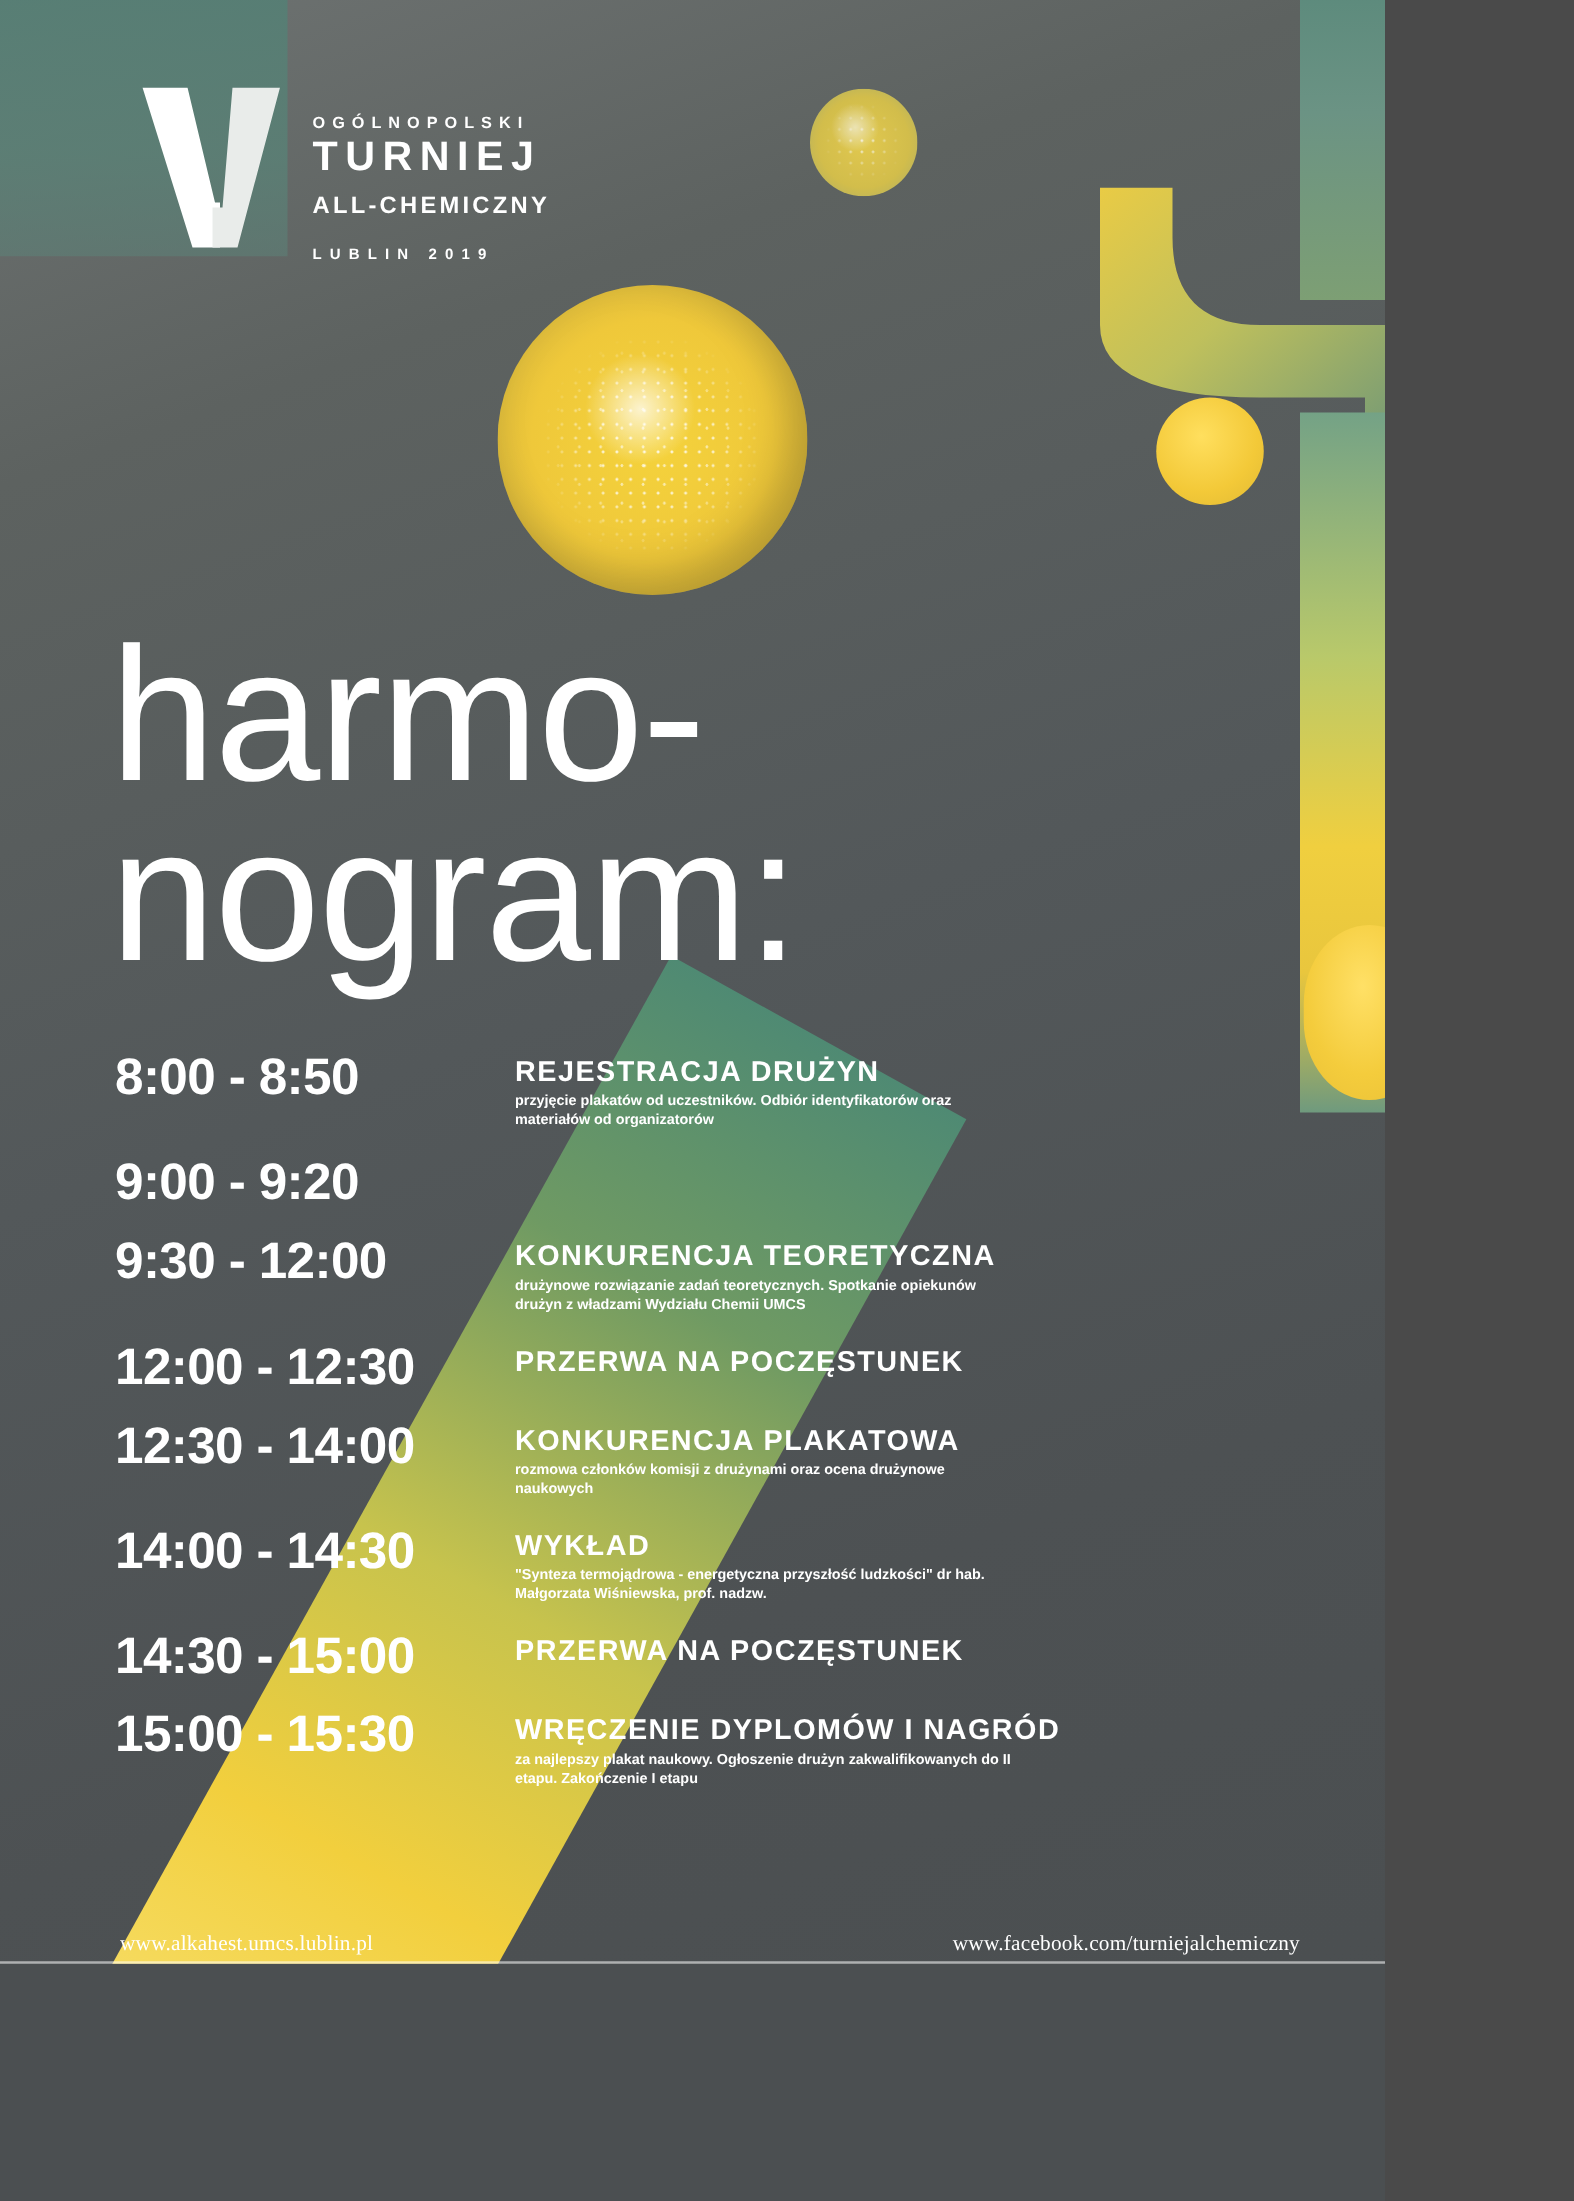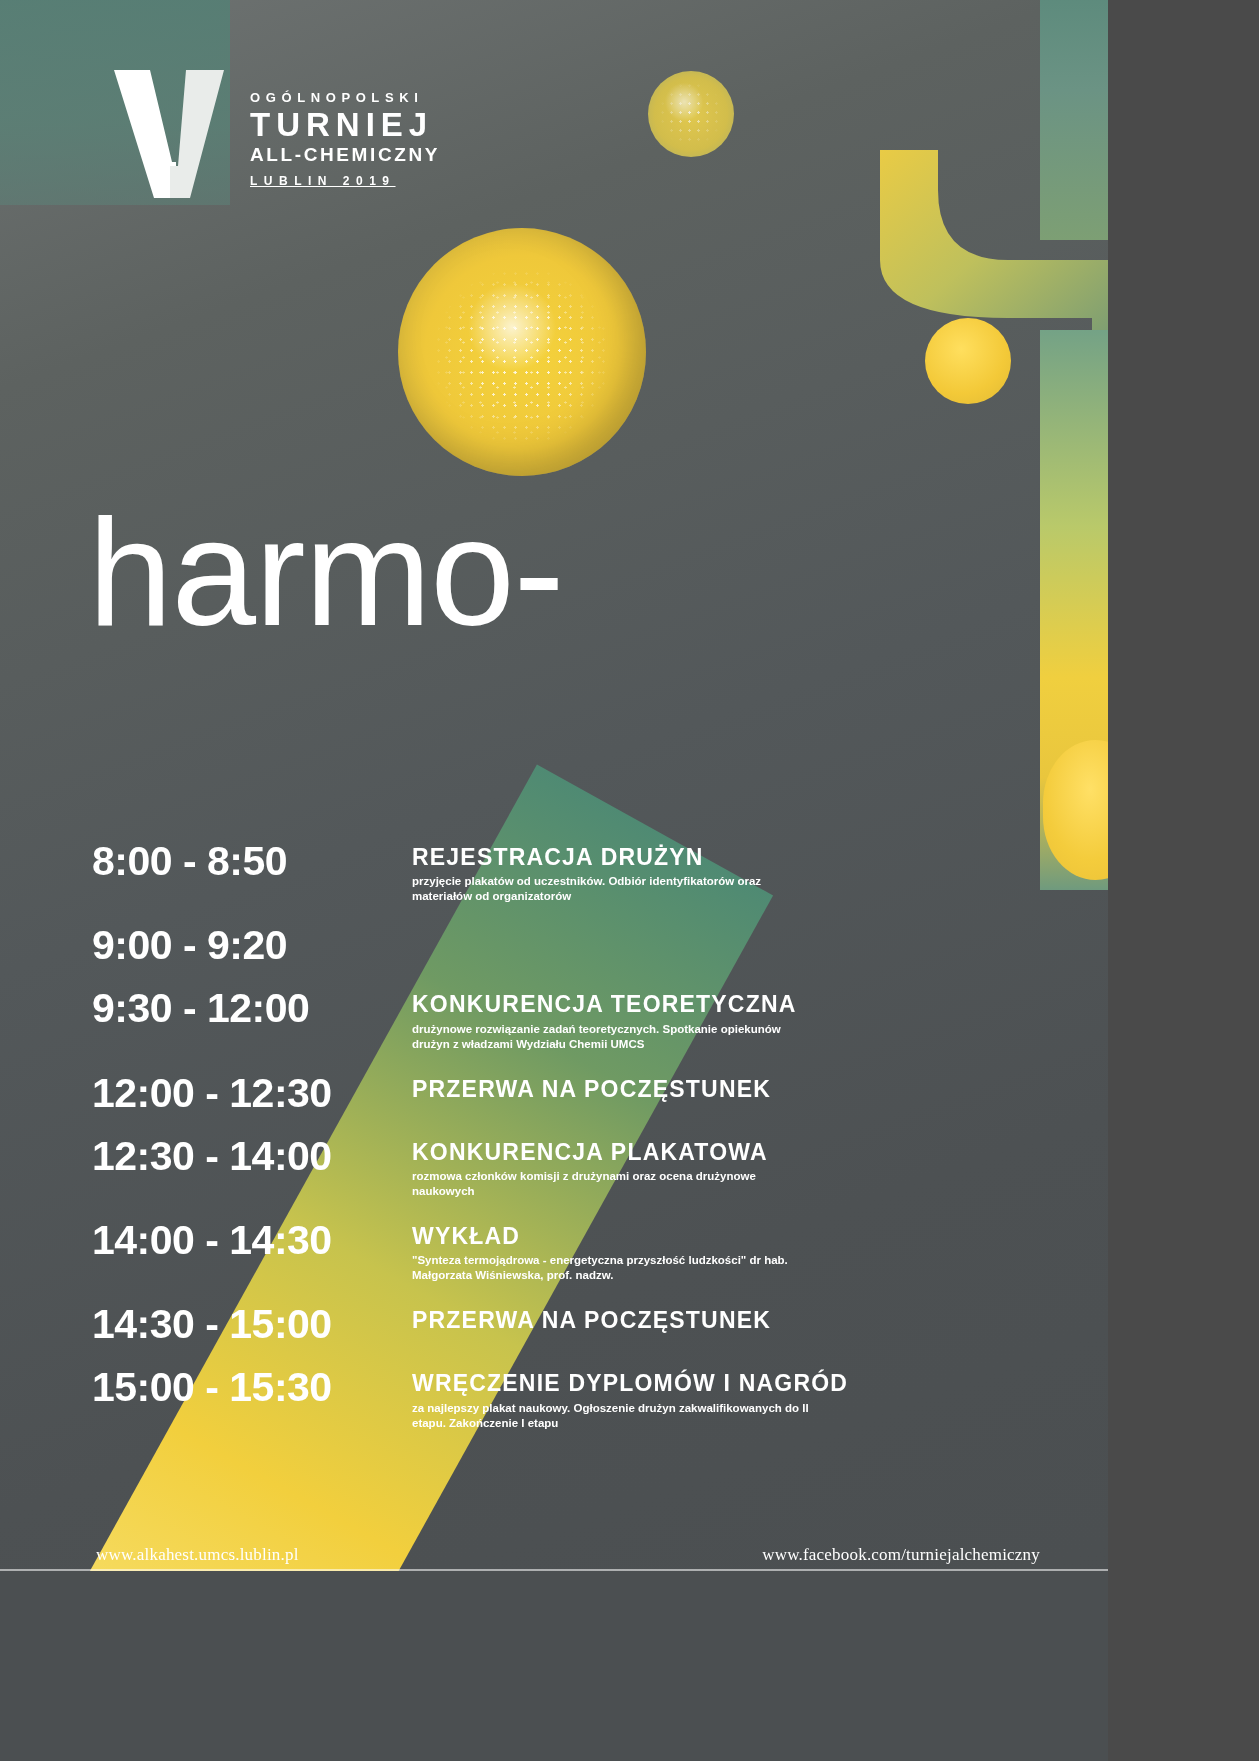--- a/index.html
+++ b/index.html
@@ -152,28 +152,27 @@
     font-size: 33px;
     letter-spacing: 6px;
     font-weight: bold;
     line-height: 1.1;
     margin-top: 2px;
   }
   .logo-line3 {
     font-size: 19px;
     letter-spacing: 2.6px;
     font-weight: bold;
-    margin-top: 1px;
+    margin-top: 11px;
   }
   .logo-line4 {
     font-size: 12px;
     letter-spacing: 6.5px;
     font-weight: bold;
-    margin-top: 8px;
-    text-decoration: underline;
+    margin-top: 20px;
   }
 
   
   .title {
     position: absolute;
     left: 88px; top: 500px;
     z-index: 6;
     color: #ffffff;
     font-size: 152px;
     line-height: 0.95;
@@ -261,20 +260,21 @@
     <div class="logo-text">
       <div class="logo-line1">OGÓLNOPOLSKI</div>
       <div class="logo-line2">TURNIEJ</div>
       <div class="logo-line3">ALL-CHEMICZNY</div>
       <div class="logo-line4">LUBLIN 2019</div>
     </div>
   </div>
 
   <div class="title">
     <div>harmo-</div>
+    <div>nogram:</div>
   </div>
 
   <div class="schedule">
 
     <div class="row">
       <div class="row-time">8:00 - 8:50</div>
       <div class="row-body">
         <div class="row-title">REJESTRACJA DRUŻYN</div>
         <div class="row-desc">przyjęcie plakatów od uczestników. Odbiór identyfikatorów oraz materiałów od organizatorów</div>
       </div>

